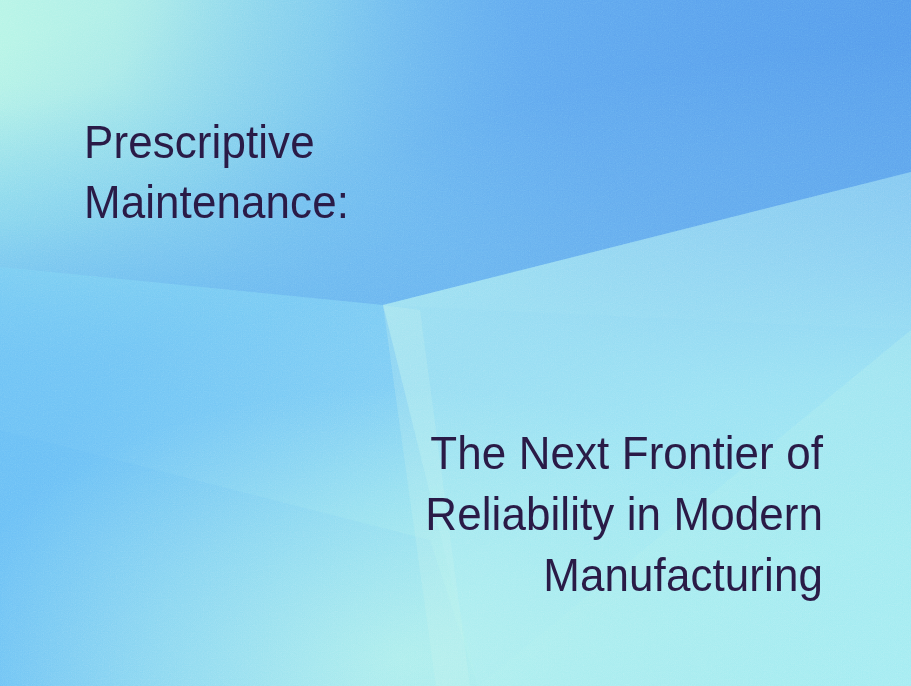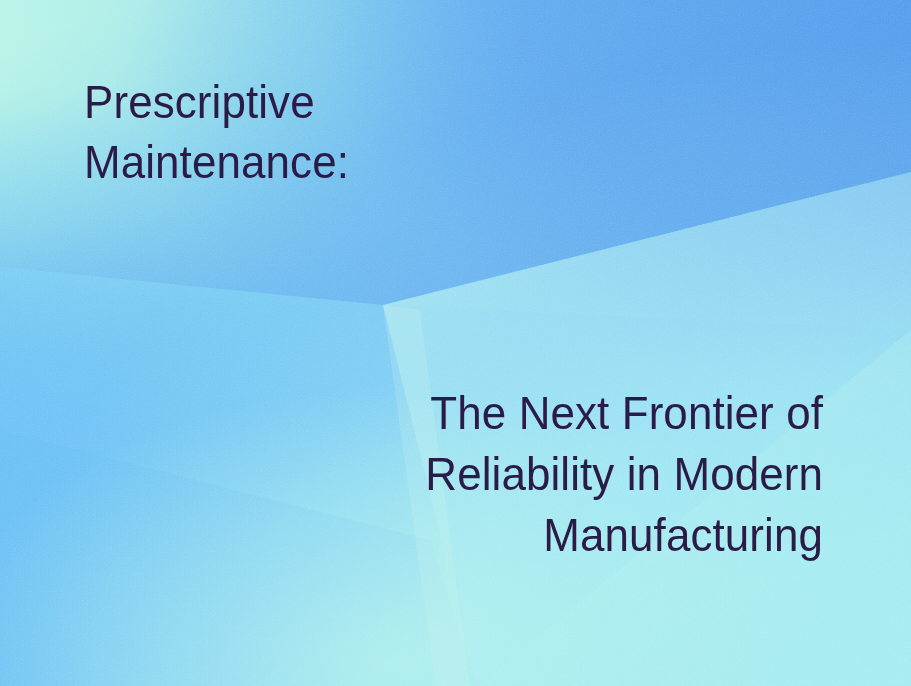--- a/index.html
+++ b/index.html
@@ -80,20 +80,21 @@
     inset: 0;
     pointer-events: none;
     opacity: 0.26;
     mix-blend-mode: overlay;
   }
 
   
   .text-layer {
     position: absolute;
     inset: 0;
+    margin-top: 40px;
   }
 
   .title-top {
     position: absolute;
     left: 84px;
     top: 72px;
     width: 420px;
     color: #2a1b47;
     font-size: 47px;
     line-height: 1.28;

